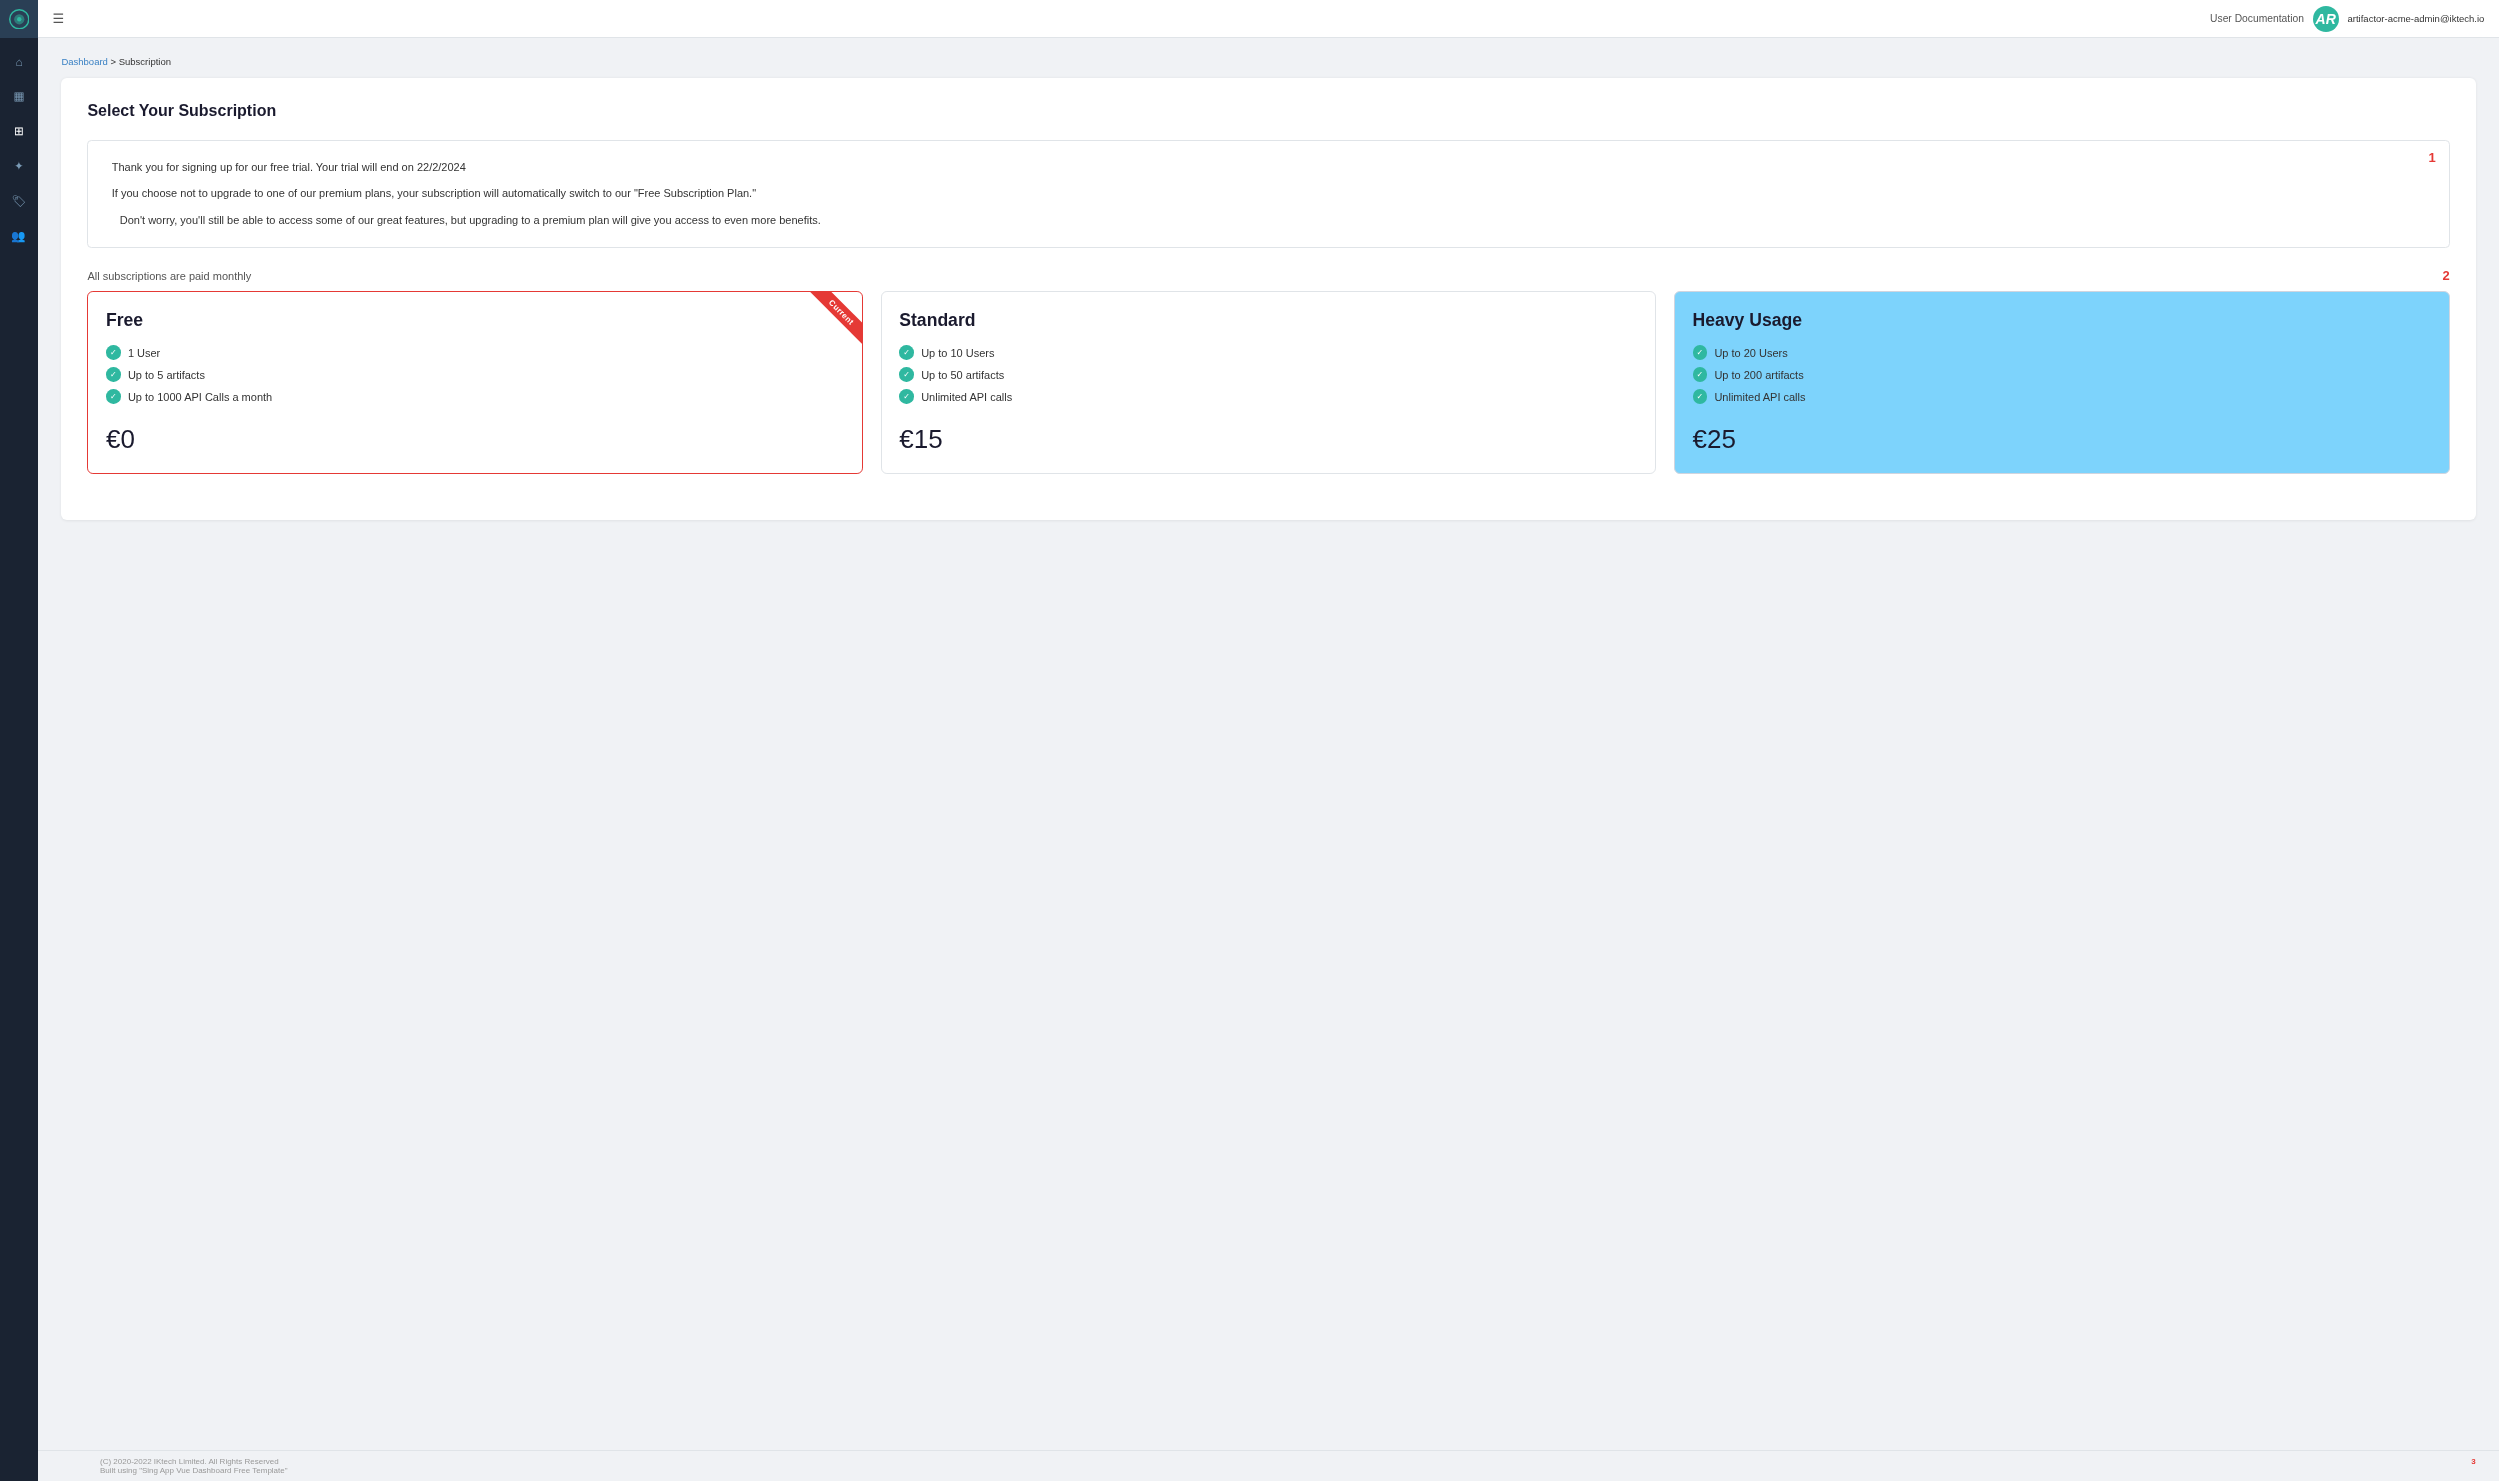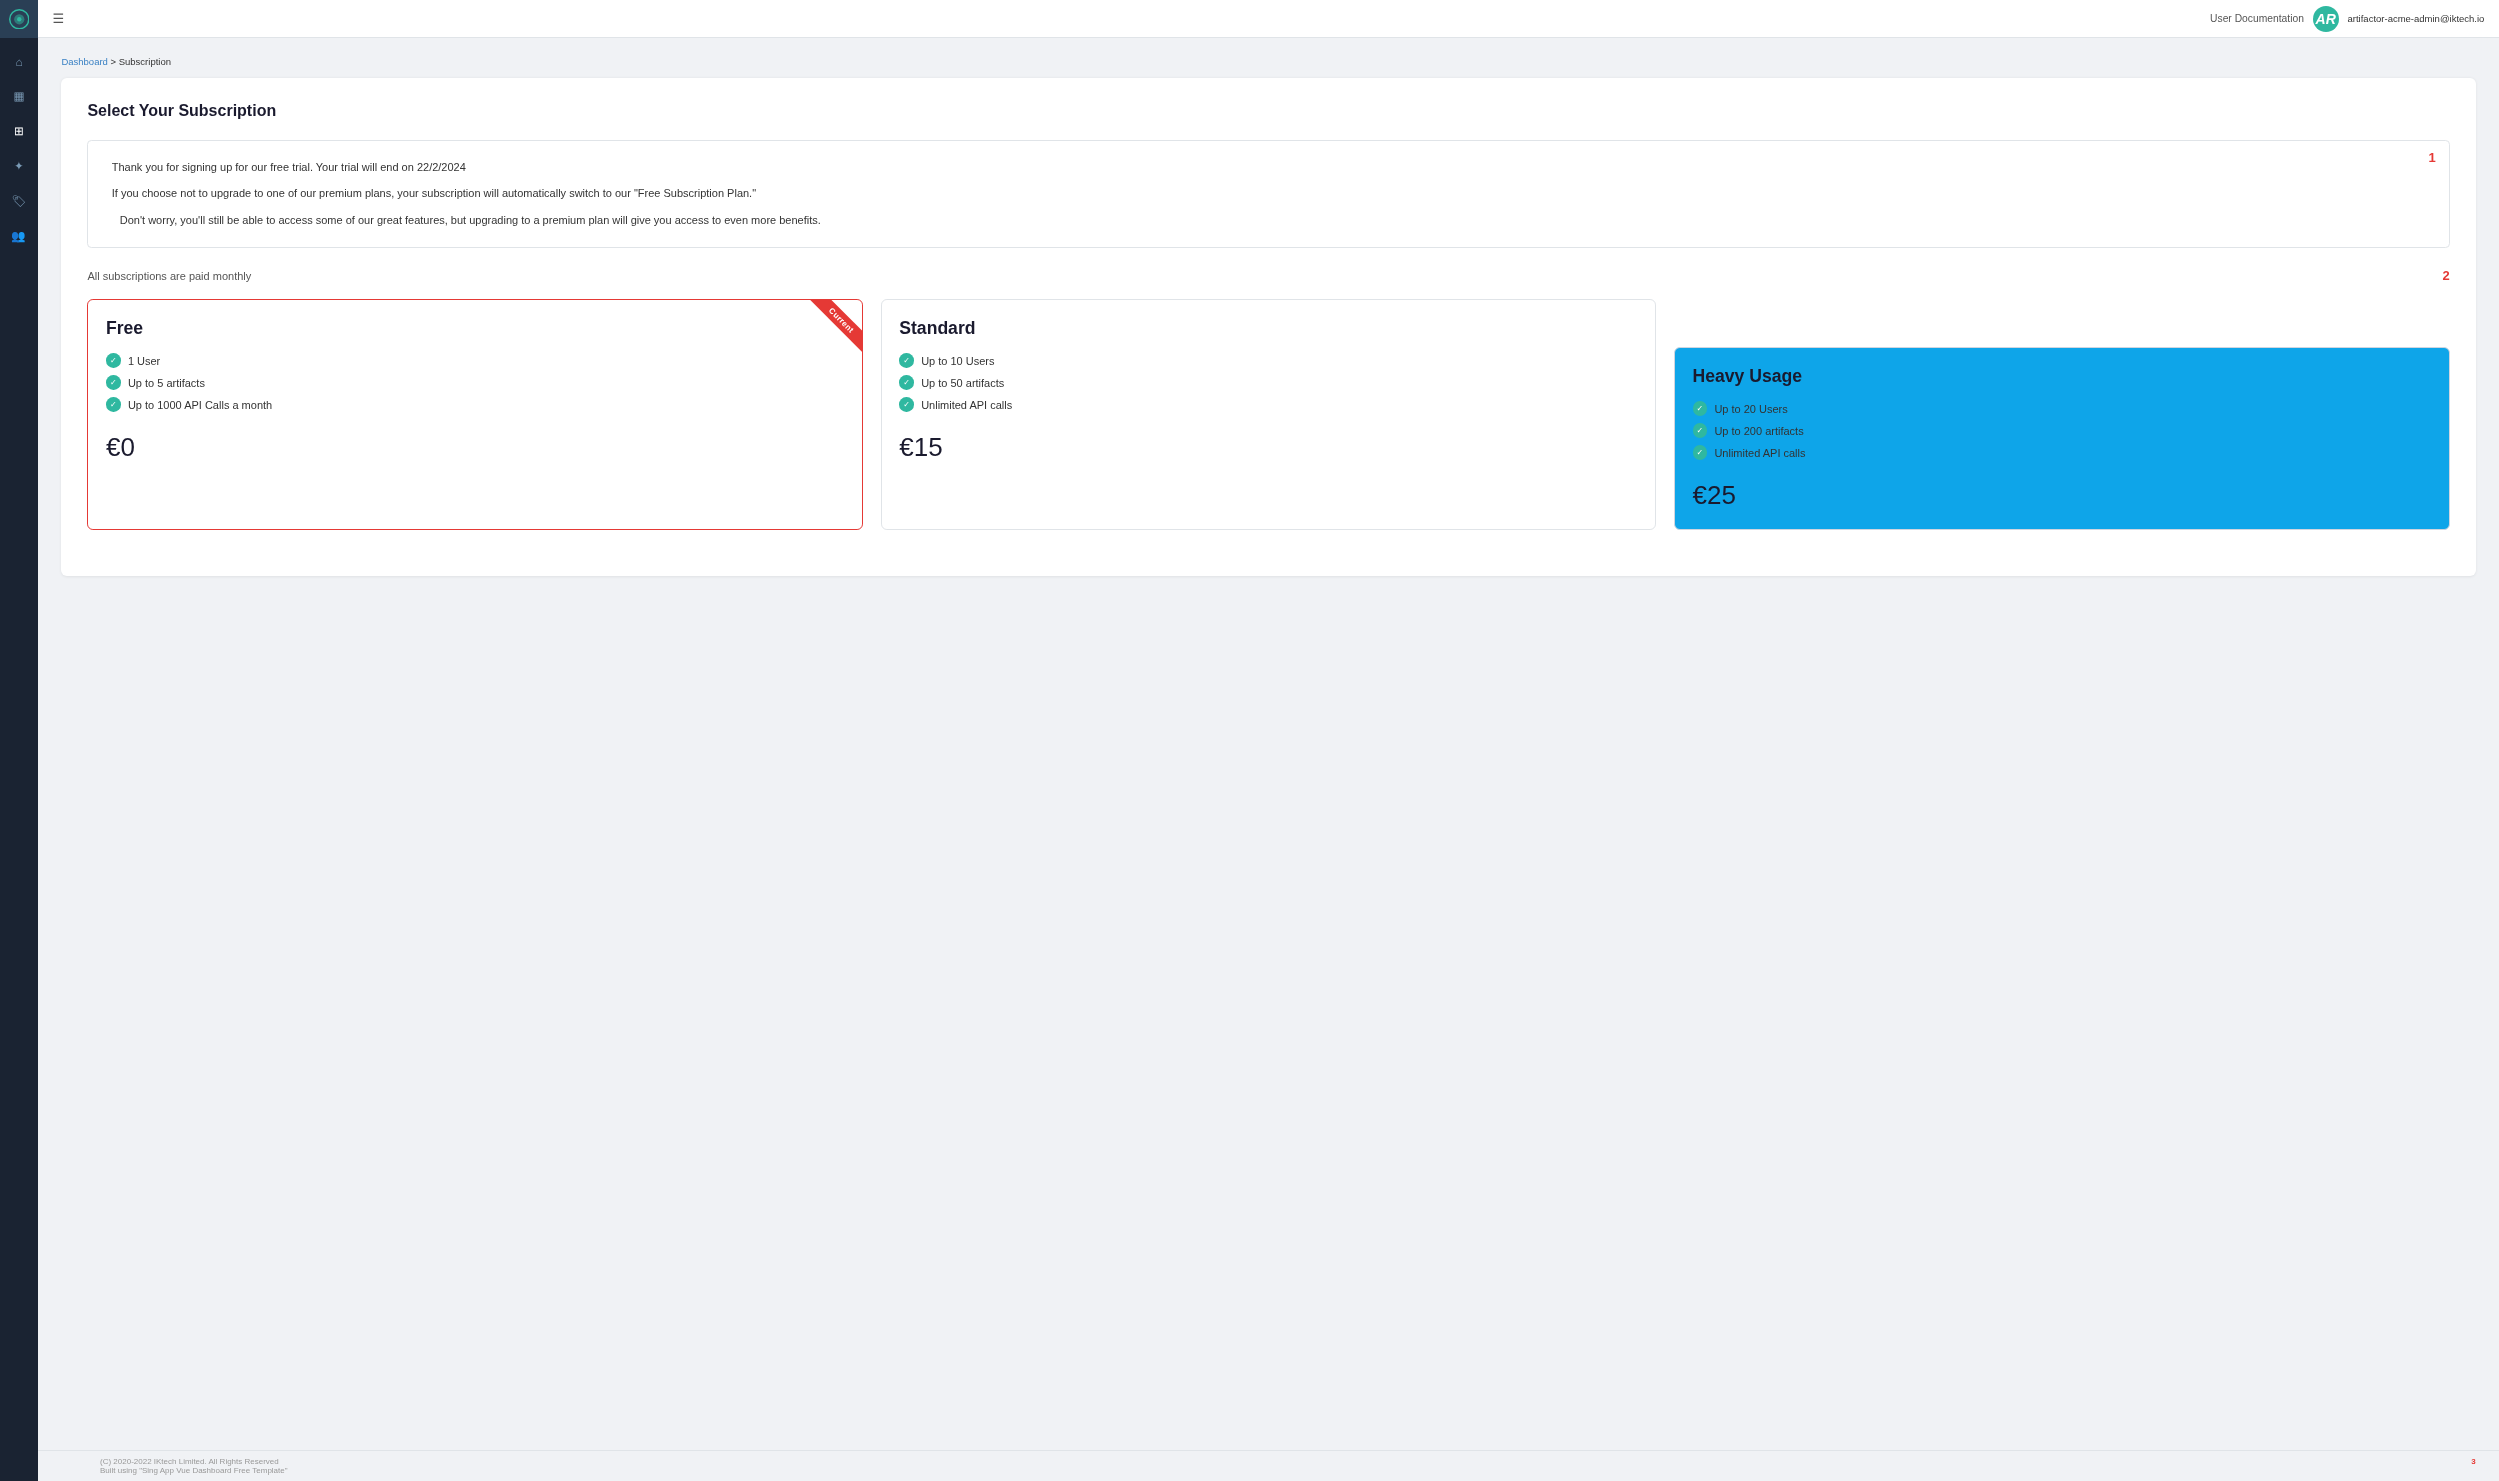--- a/index.html
+++ b/index.html
@@ -142,21 +142,21 @@
       margin-bottom: 8.8px;
       line-height: 1.6;
     }
     .info-box p:last-child { margin-bottom: 0; padding-left: 8px; }
 
     
     .sub-section-header {
       display: flex;
       align-items: center;
       justify-content: space-between;
-      margin-bottom: 16px;
+      margin-bottom: 8px;
     }
     .sub-monthly-text {
       font-size: 11px;
       color: #555;
     }
     .sub-section-number {
       color: #e53935;
       font-size: 13px;
       font-weight: bold;
     }
@@ -176,23 +176,22 @@
       background: #fff;
       position: relative;
       overflow: hidden;
       cursor: pointer;
     }
     .plan-card.current-plan {
       border-color: #e53935;
       border-width: 1.5px;
     }
     .plan-card.heavy {
-      background: #0ea5e9;
+      background: #7dd3fc;
       border-color: #d0d5df;
-      margin-top: 48px;
     }
 
     
     .ribbon {
       position: absolute;
       top: 13px;
       right: -16px;
       background: #e53935;
       color: #fff;
       font-size: 8px;

